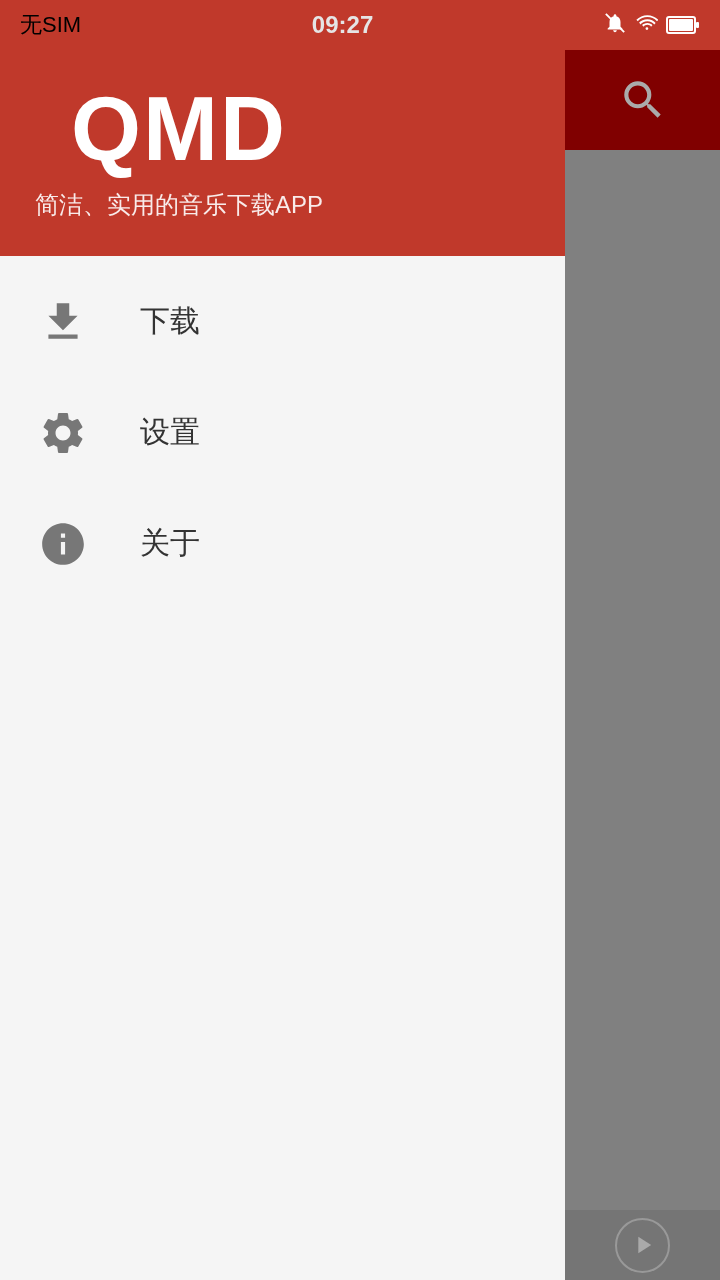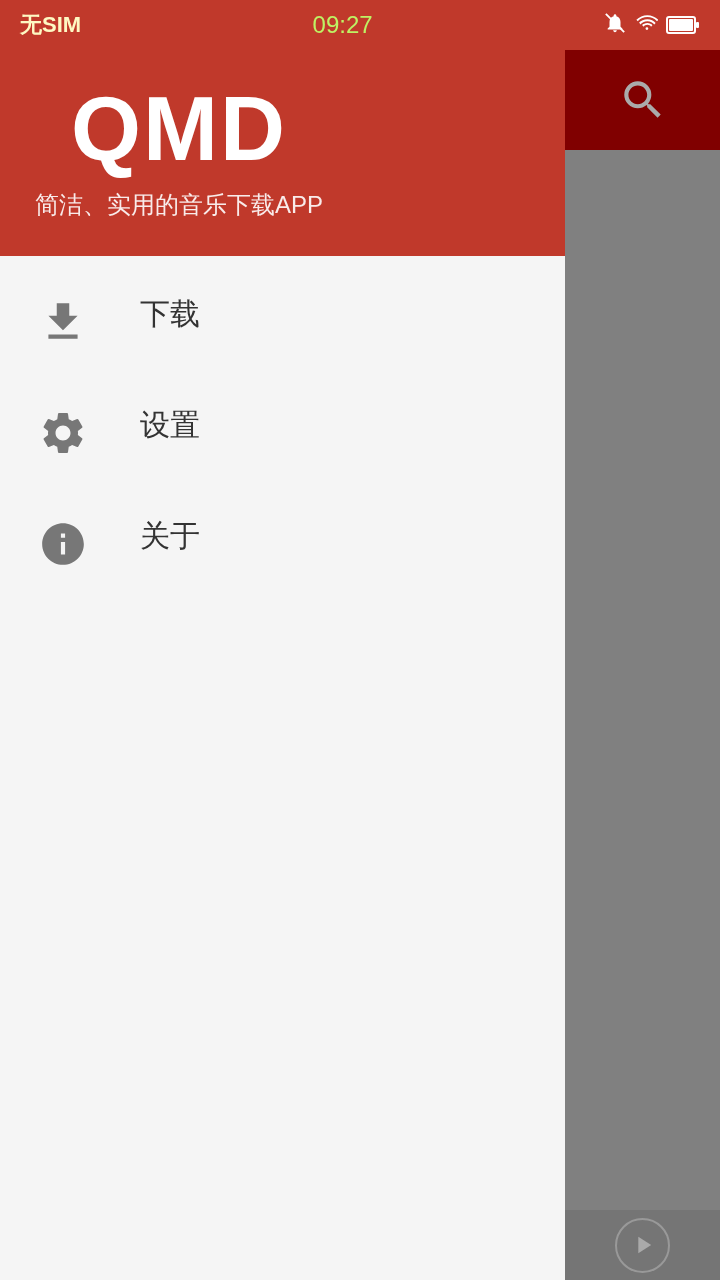--- a/index.html
+++ b/index.html
@@ -22,29 +22,29 @@
       height: 50px;
       background: #c0392b;
       display: flex;
       align-items: center;
       justify-content: space-between;
       padding: 0 20px;
       z-index: 100;
     }
 
     .status-left {
-      color: #fef9c3;
+      color: #000000;
       font-size: 22px;
+      font-weight: 400;
+    }
+
+    .status-center {
+      color: #e5e5e5;
+      font-size: 24px;
       font-weight: 700;
-    }
-
-    .status-center {
-      color: #bef264;
-      font-size: 24px;
-      font-weight: 400;
     }
 
     .status-right {
       display: flex;
       align-items: center;
       gap: 8px;
     }
 
     .status-icon {
       color: white;
@@ -94,21 +94,21 @@
     }
 
     
     .sidebar-menu {
       flex: 1;
       padding: 10px 0;
     }
 
     .menu-item {
       display: flex;
-      align-items: flex-start;
+      align-items: center;
       padding: 28px 35px;
       cursor: pointer;
       gap: 50px;
     }
 
     .menu-icon {
       width: 55px;
       height: 55px;
       display: flex;
       align-items: center;

